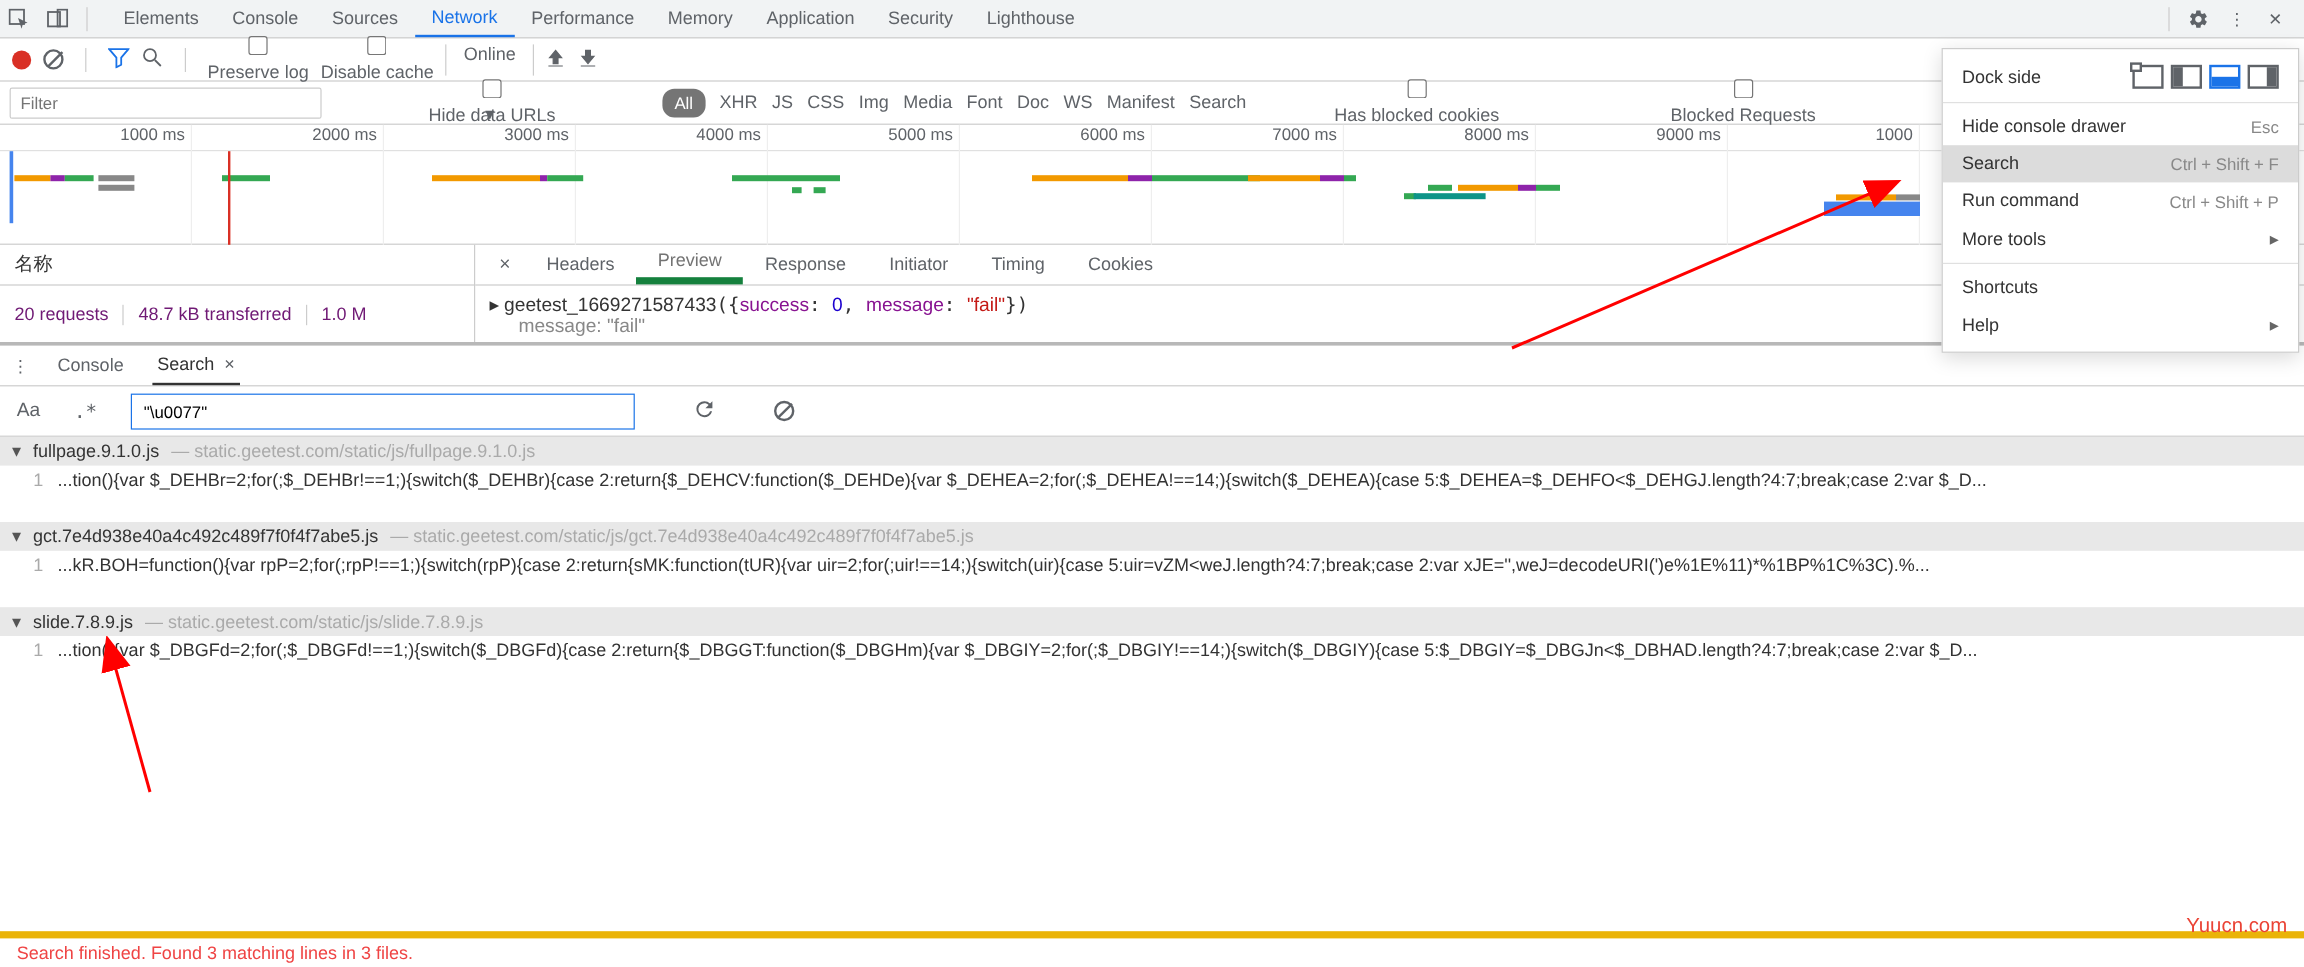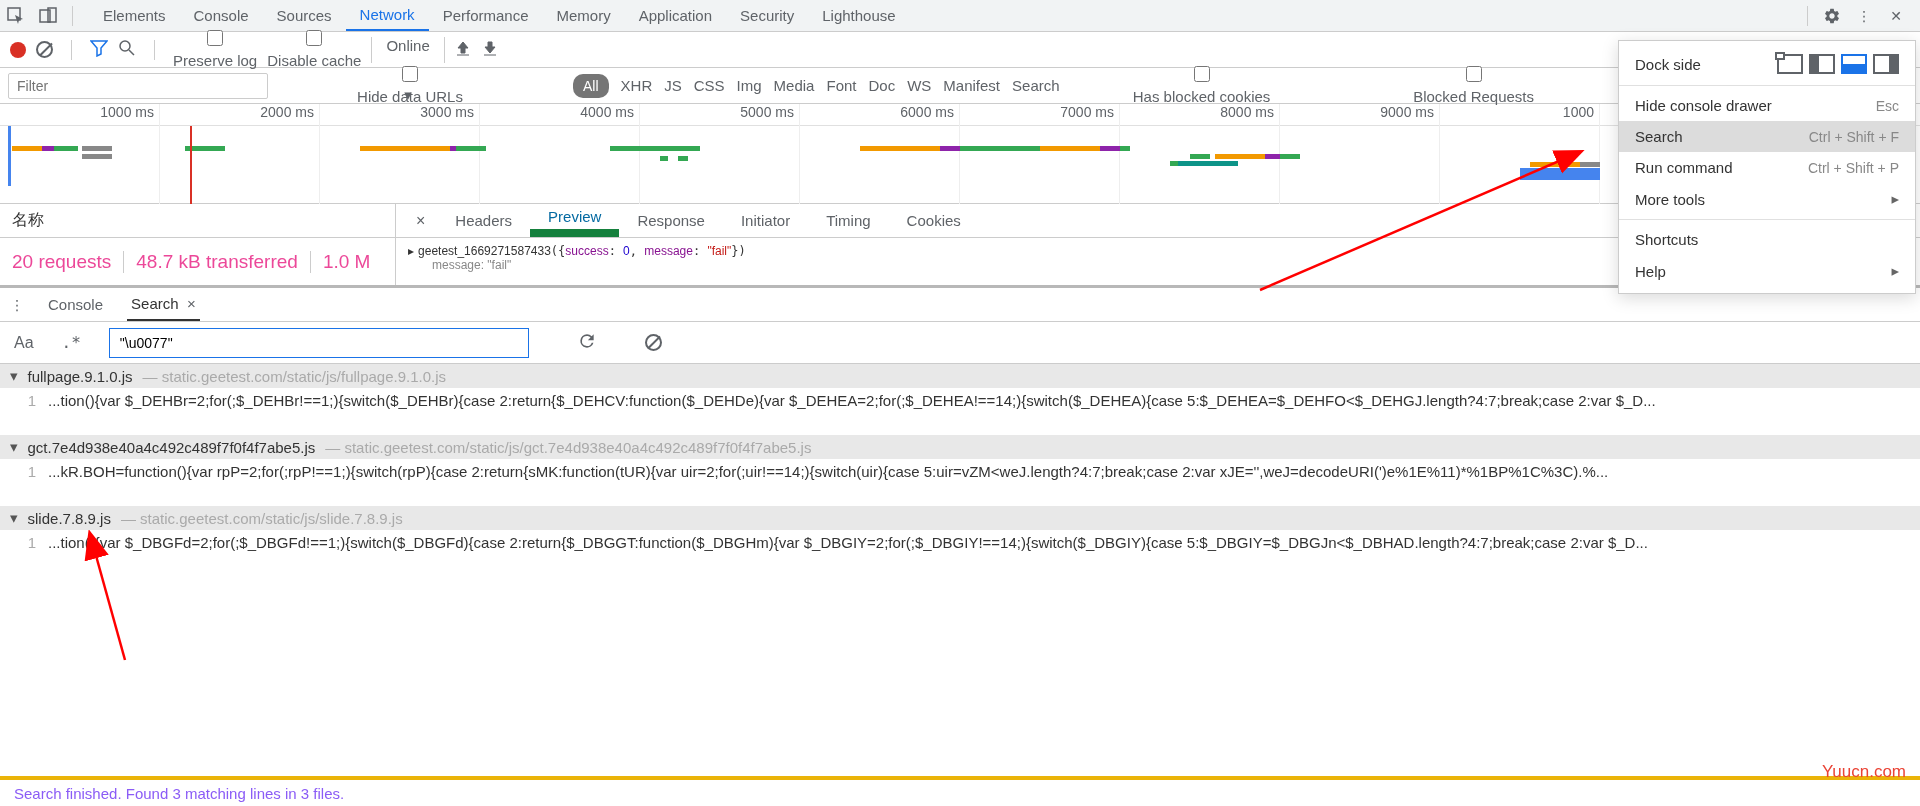--- a/index.html
+++ b/index.html
@@ -16,43 +16,43 @@
 .rec-dot { width: 16px; height: 16px; border-radius: 50%; background: #d93025; }
 .no-sign { width: 17px; height: 17px; border: 2px solid #5f6368; border-radius: 50%; position: relative; }
 .no-sign::after { content: ""; position: absolute; width: 2px; height: 17px; background: #5f6368; left: 50%; top: -2px; transform: rotate(45deg); }
 .funnel { color: #1a73e8; }
 .chk { display: flex; align-items: center; gap: 6px; color: #5f6368; font-size: 15px; flex-direction: column; }
 .chk input { width: 16px; height: 16px; }
 .select-box { display: flex; align-items: center; gap: 32px; border-left: 1px solid #ccc; border-right: 1px solid #ccc; padding: 0 14px; height: 26px; color: #5f6368; font-size: 15px; flex-direction: column; }
 
 .filterbar { display: flex; align-items: center; height: 36px; border-bottom: 1px solid #ccc; padding: 0 8px; gap: 12px; color: #5f6368; }
 .filterbar input { border: 1px solid #ccc; padding: 4px 8px; width: 260px; border-radius: 2px; font-size: 14px; color: #888; }
-.pill { background: #757575; color: #fff; border-radius: 10px; padding: 4px 10px; font-size: 14px; margin-left: 21px; }
+.pill { background: #757575; color: #fff; border-radius: 10px; padding: 4px 10px; font-size: 14px; }
 .ftype { font-size: 15px; cursor: pointer; }
 
 .timeline { height: 100px; border-bottom: 1px solid #ccc; position: relative; }
 .ruler { display: flex; height: 22px; border-bottom: 1px solid #e0e0e0; }
 .ruler .tick { position: relative; text-align: right; padding-right: 6px; color: #5f6368; font-size: 14px; }
 .ruler .tick::after { content: ""; position: absolute; right: 0; top: 0; width: 1px; height: 100px; background: #eee; }
 .segments { position: relative; height: 78px; }
 .seg { position: absolute; height: 5px; top: 20px; }
 .vred { position: absolute; width: 2px; height: 78px; background: #d93025; top: 0; }
 
 .reqpanel { display: flex; height: 84px; border-bottom: 3px solid #b8b8b8; }
 .reqpanel .left { width: 396px; border-right: 1px solid #ccc; }
 .reqpanel .left .hdr { height: 34px; display: flex; align-items: center; padding: 0 12px; border-bottom: 1px solid #ccc; font-size: 16px; color: #333; }
-.reqpanel .left .stats { display: flex; align-items: center; height: 48px; padding: 0 12px; gap: 0; color: #ec4899; font-size: 19px; }
+.reqpanel .left .stats { display: flex; align-items: center; height: 48px; padding: 0 12px; gap: 0; color: #701a75; font-size: 15px; }
 .reqpanel .left .stats span { padding: 0 12px; border-right: 1px solid #ccc; }
 .reqpanel .left .stats span:first-child { padding-left: 0; }
 .reqpanel .right { flex: 1; }
 .reqpanel .right .tabs { display: flex; align-items: center; height: 34px; border-bottom: 1px solid #ccc; padding-left: 8px; gap: 0; }
 .reqpanel .right .tabs .x { padding: 0 12px; color: #5f6368; cursor: pointer; font-size: 16px; }
 .reqpanel .right .tabs .rtab { padding: 0 18px; color: #5f6368; cursor: pointer; font-size: 15px; height: 100%; display: flex; align-items: center; }
-.reqpanel .right .tabs .rtab.active { color: #0369a1; border-bottom: 8px solid #15803d; }
-.reqpanel .right .preview { padding: 6px 12px; font-family: Consolas, monospace; font-size: 12px; color: #333; }
+.reqpanel .right .tabs .rtab.active { color: #737373; border-bottom: 6px solid #15803d; }
+.reqpanel .right .preview { padding: 6px 12px; font-family: Consolas, monospace; font-size: 16px; color: #333; }
 .reqpanel .right .preview .tri { display: inline-block; margin-right: 4px; }
 .reqpanel .right .preview .k { color: #881391; }
 .reqpanel .right .preview .n { color: #1c00cf; }
 .reqpanel .right .preview .s { color: #c41a16; }
 
 .drawer-tabs { display: flex; align-items: center; height: 34px; border-bottom: 1px solid #ccc; padding: 0 10px; gap: 20px; }
 .drawer-tabs .dtab { color: #5f6368; font-size: 15px; cursor: pointer; padding: 0 4px; height: 100%; display: flex; align-items: center; }
 .drawer-tabs .dtab.active { color: #333; border-bottom: 2px solid #333; }
 .drawer-tabs .closex { color: #5f6368; cursor: pointer; }
 
@@ -64,21 +64,21 @@
 .results { overflow: hidden; }
 .file-hdr { background: #e8e8e8; display: flex; align-items: center; padding: 3px 10px; font-size: 15px; gap: 10px; }
 .file-hdr .disc { color: #555; }
 .file-hdr .fname { color: #333; }
 .file-hdr .fpath { color: #aaa; }
 .match-line { display: flex; padding: 4px 10px; font-family: Consolas, monospace; font-size: 15px; white-space: nowrap; overflow: hidden; }
 .match-line .ln { width: 26px; color: #aaa; text-align: right; margin-right: 12px; flex-shrink: 0; }
 .match-line .code { overflow: hidden; text-overflow: ellipsis; }
 .blank-row { height: 22px; }
 
-.statusbar { position: absolute; bottom: 0; left: 0; right: 0; height: 30px; border-top: 4px solid #eab308; display: flex; align-items: center; padding: 0 14px; font-size: 15px; color: #8b5cf6; }
+.statusbar { position: absolute; bottom: 0; left: 0; right: 0; height: 30px; border-top: 6px solid #eab308; display: flex; align-items: center; padding: 0 14px; font-size: 15px; color: #ef4444; }
 
 .watermark { position: absolute; bottom: 24px; right: 14px; color: #ea4335; font-size: 17px; font-family: Arial; }
 
 .menu { position: absolute; top: 40px; right: 4px; width: 298px; background: #fff; border: 1px solid #ccc; box-shadow: 0 4px 16px rgba(0,0,0,.15); z-index: 100; padding: 6px 0; }
 .menu .row { display: flex; align-items: center; justify-content: space-between; padding: 7px 16px; font-size: 15px; color: #333; cursor: pointer; }
 .menu .row.hl { background: #dcdcdc; }
 .menu .row .sc { color: #888; font-size: 14px; }
 .menu .dock { display: flex; align-items: center; padding: 7px 16px; gap: 0; }
 .menu .dock .lbl { flex: 1; font-size: 15px; }
 .menu .dock .di { width: 26px; height: 20px; border: 2px solid #5f6368; margin-left: 6px; position: relative; cursor: pointer; }

